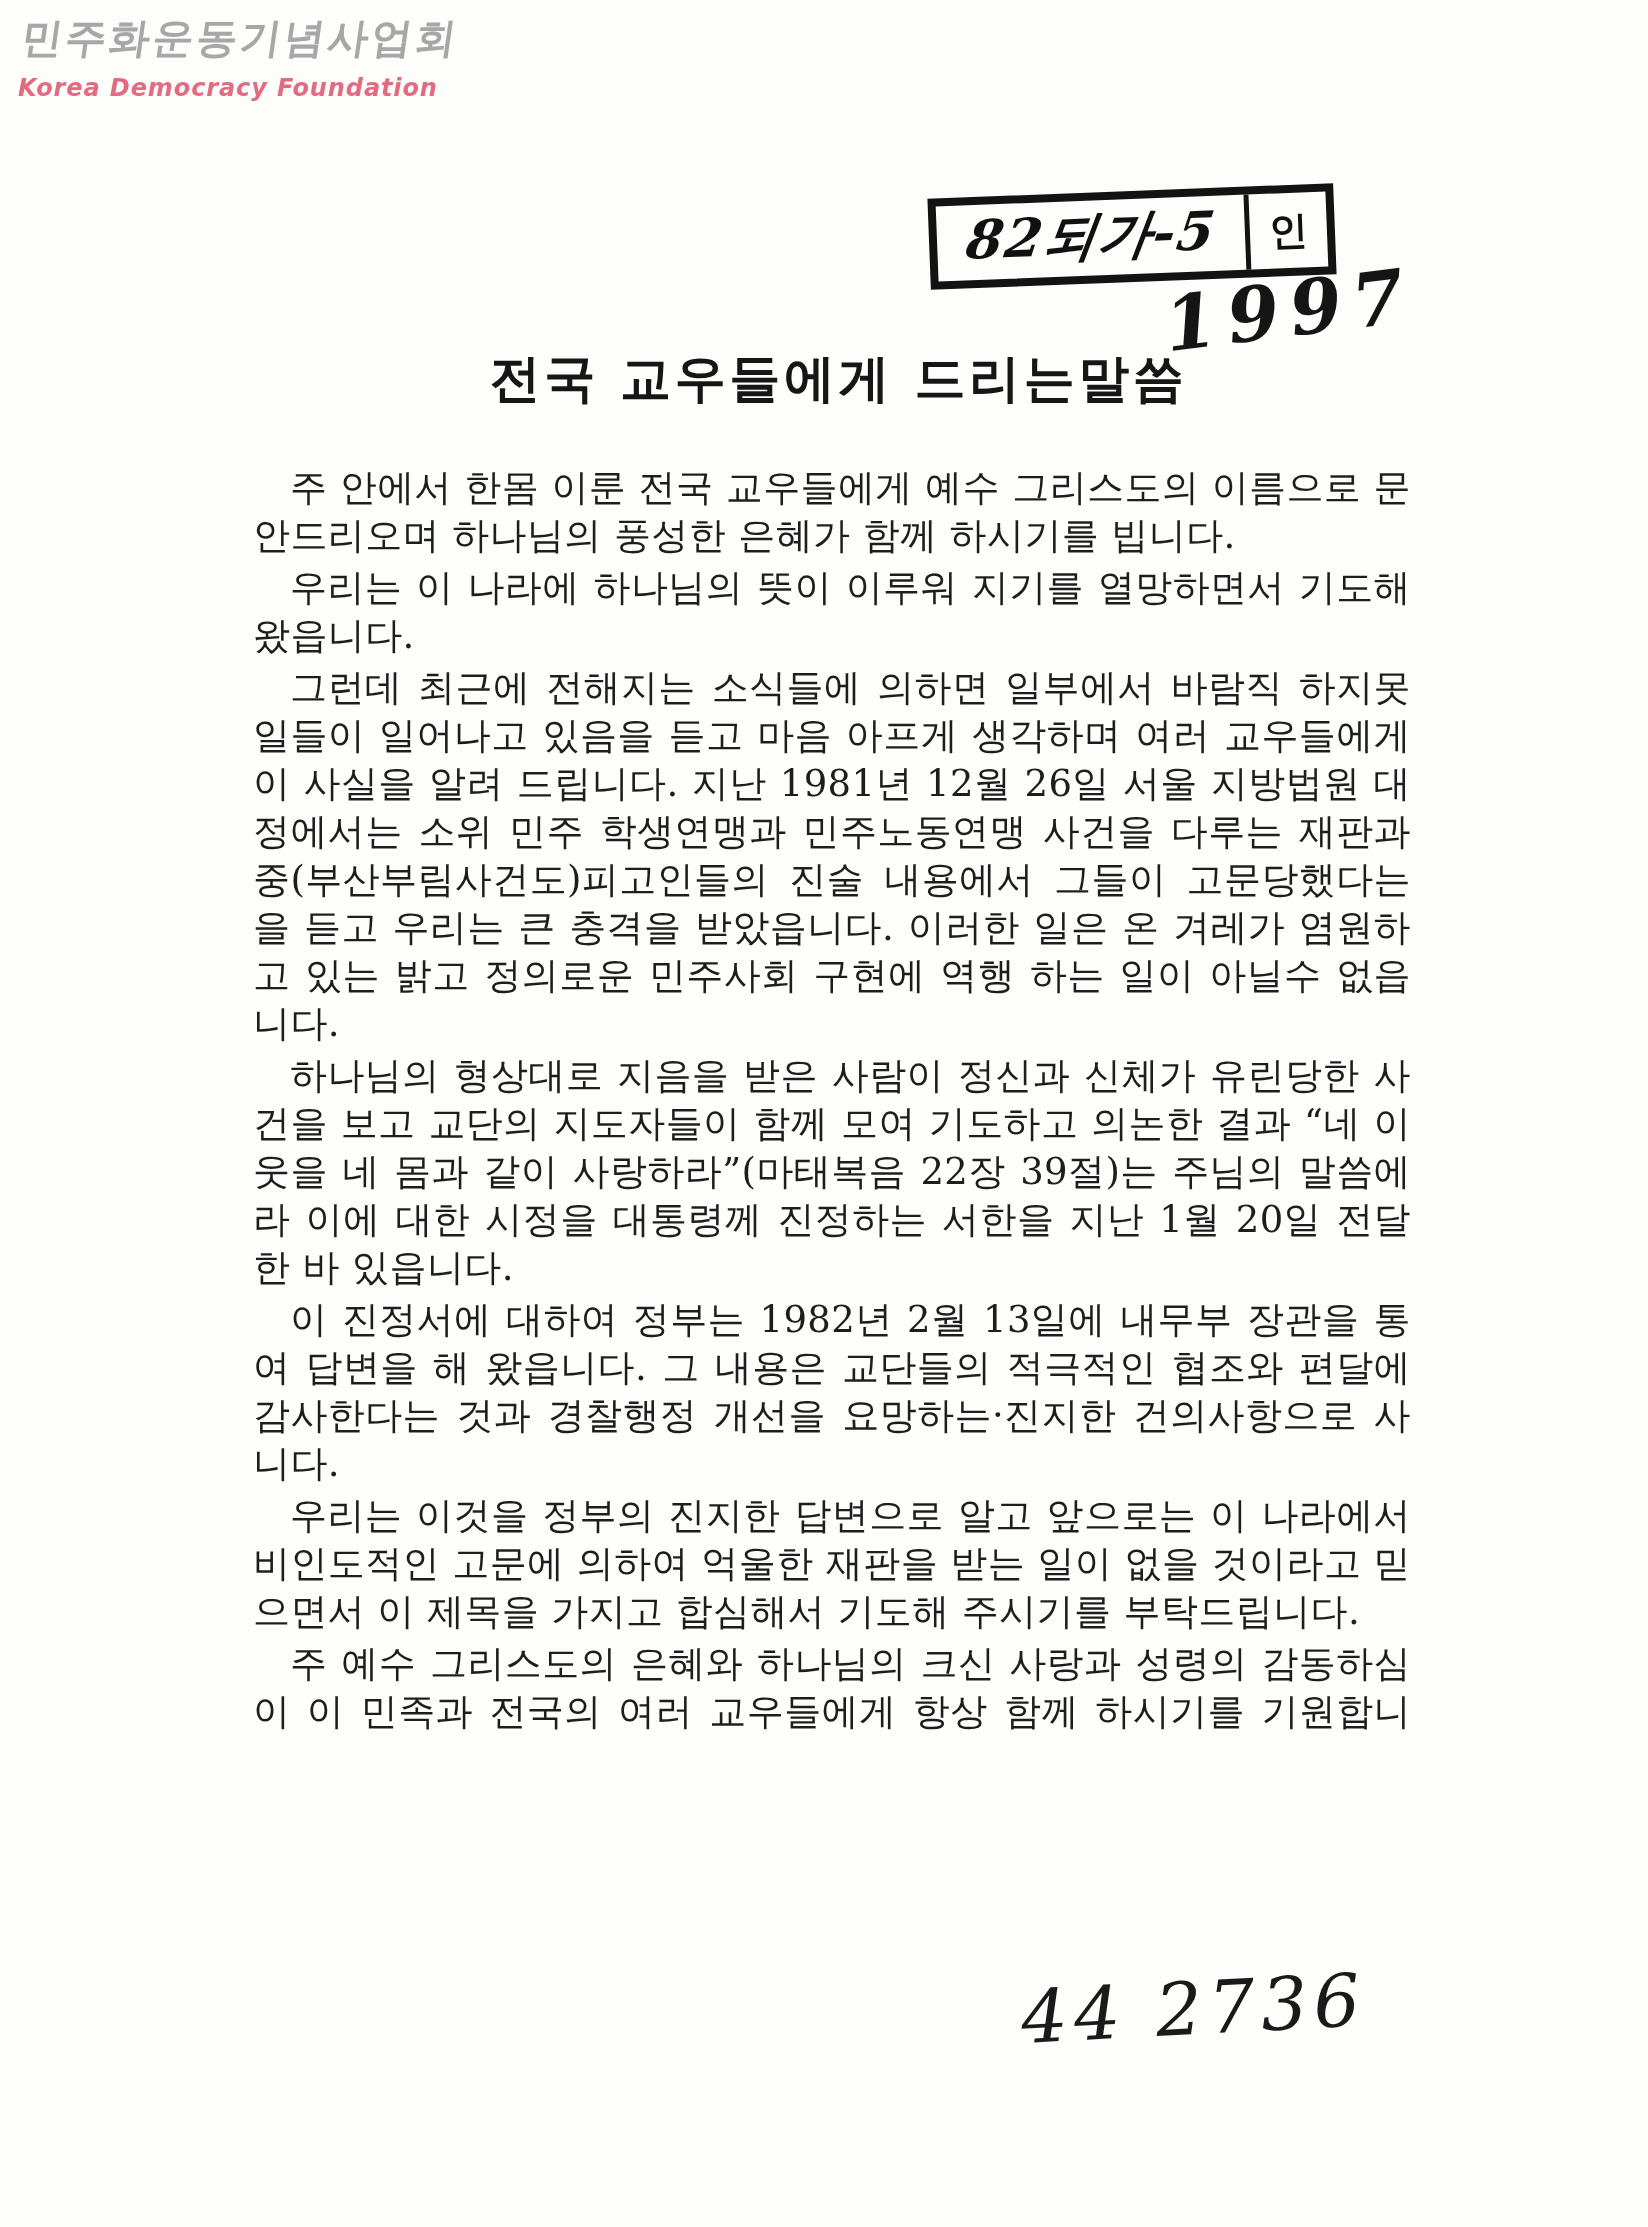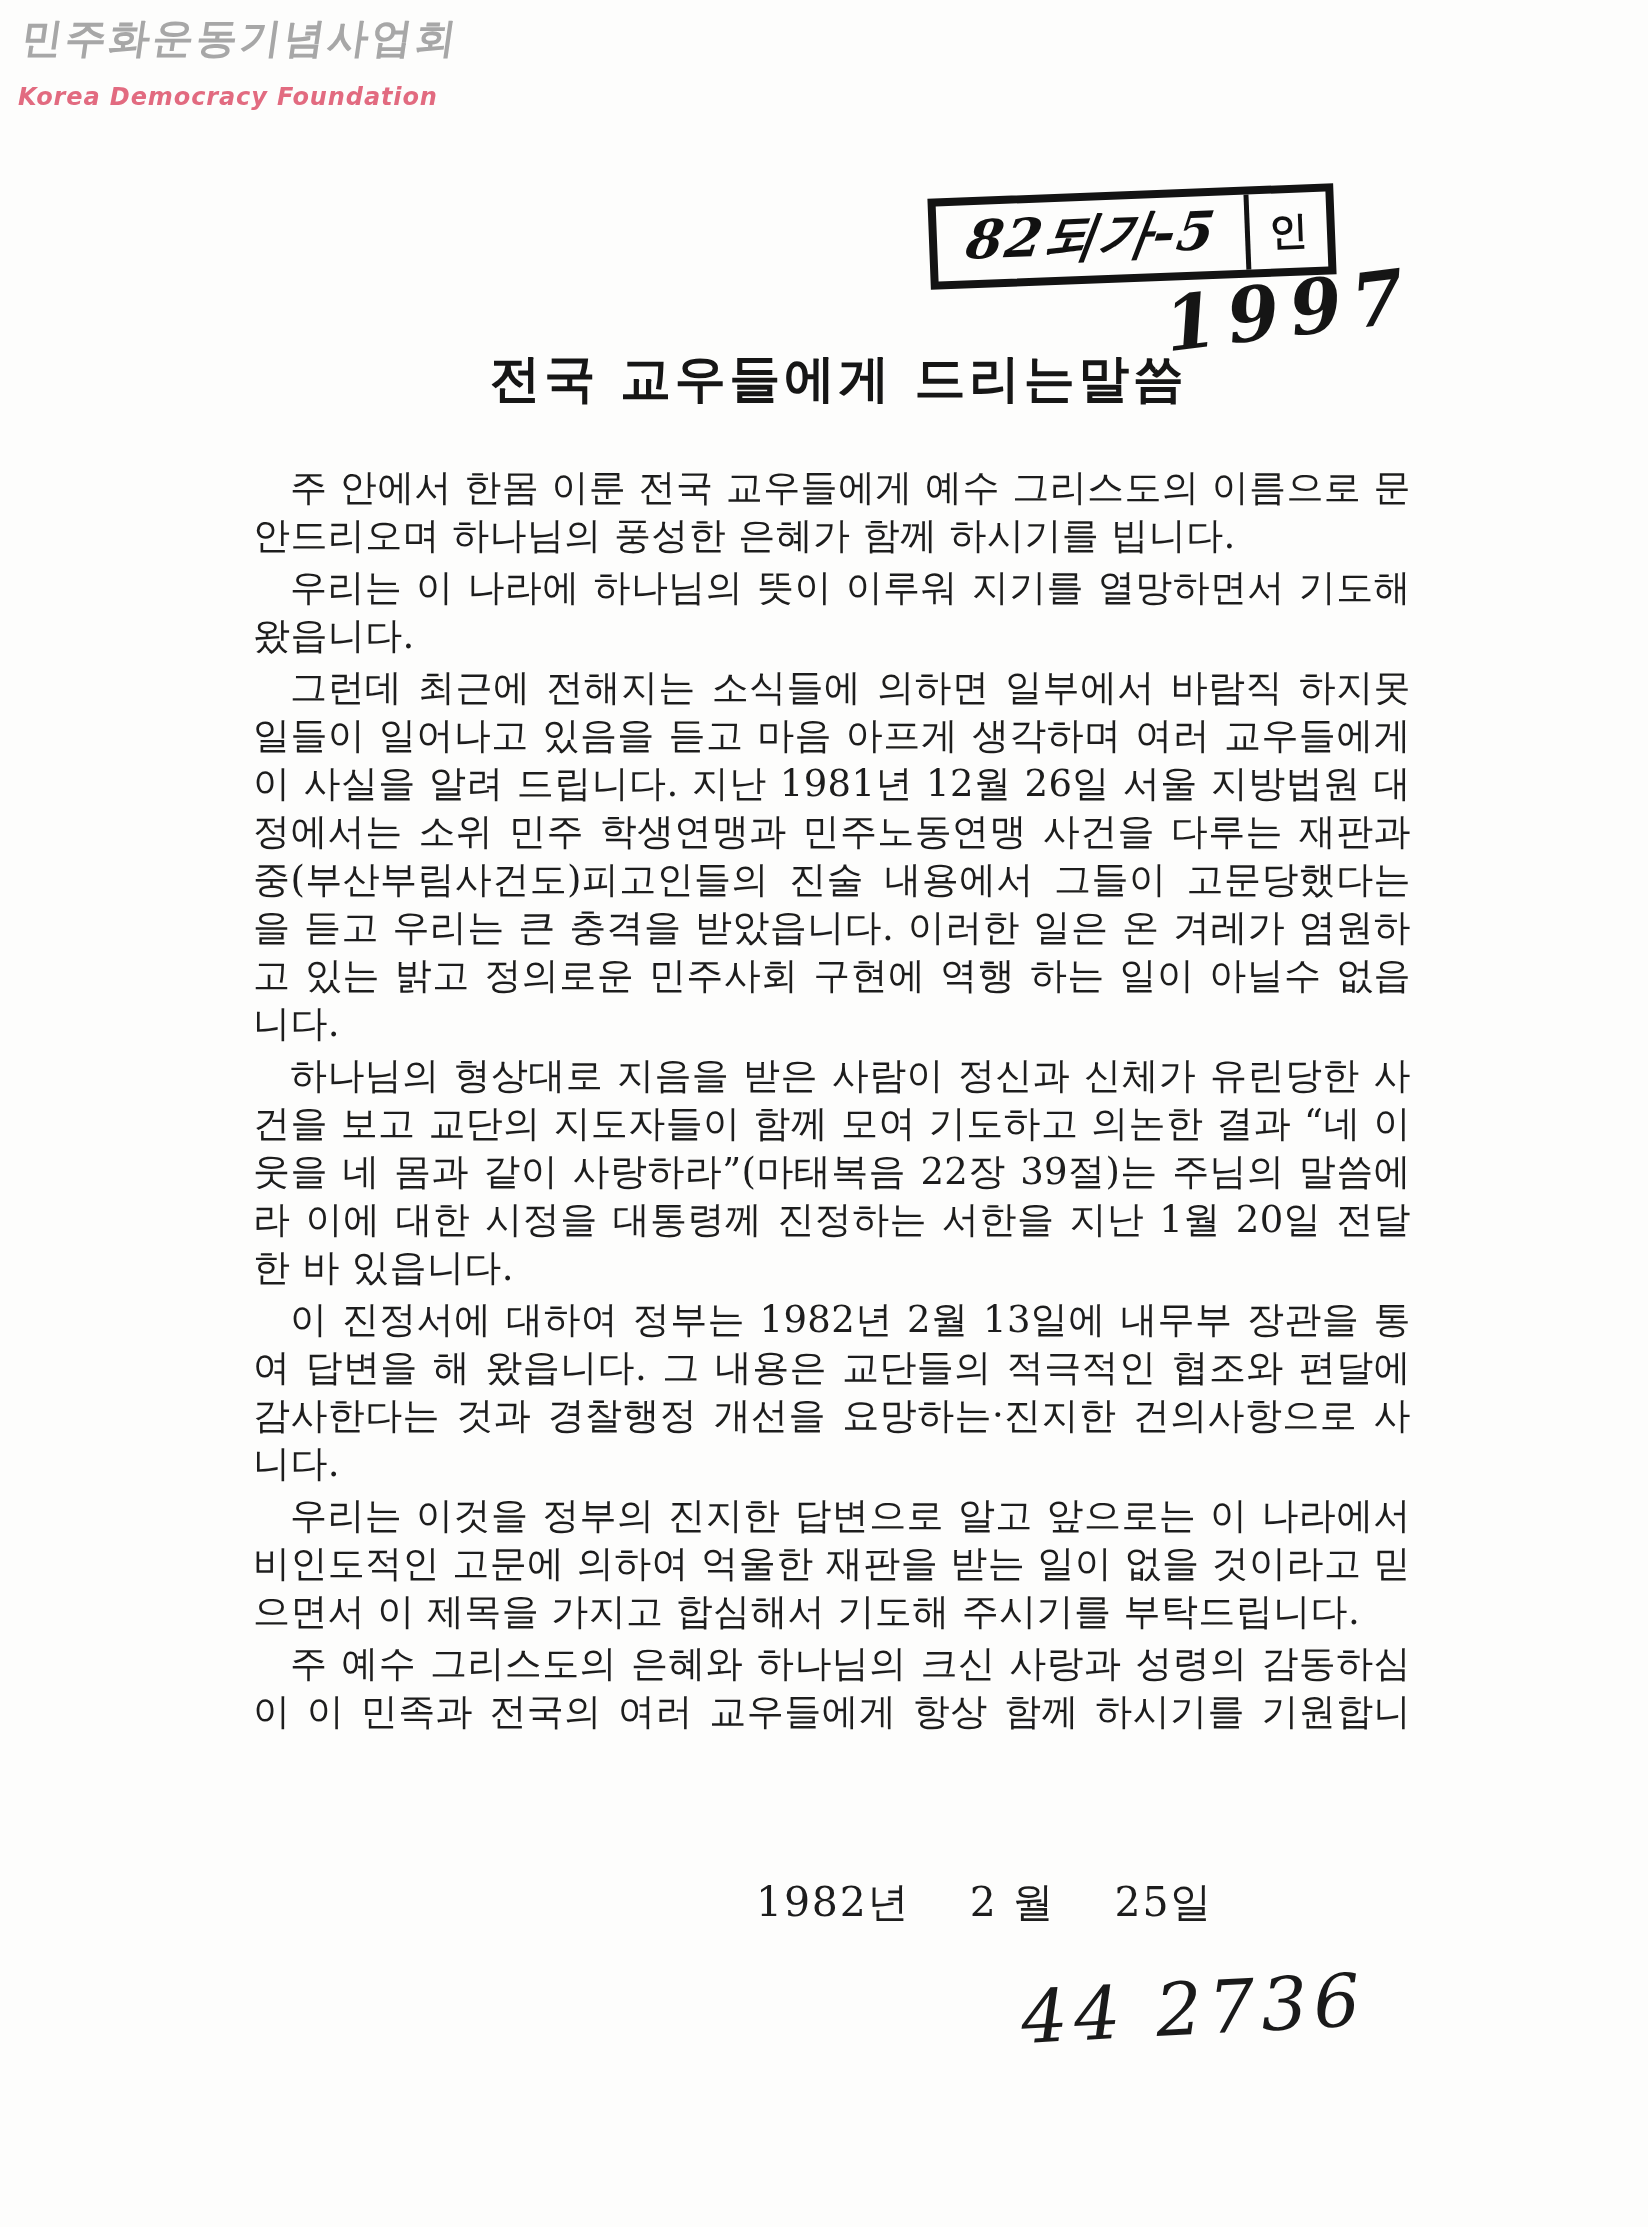--- a/index.html
+++ b/index.html
@@ -8,21 +8,21 @@
     background:#fdfdfc;color:#1d1d1d;
     font-family:"DejaVu Serif","Liberation Serif",serif;
   }
   
   .logo{position:absolute;left:18px;top:10.7px;}
   .logo-kr{
     font-size:41px;font-weight:bold;color:#a7a7a7;letter-spacing:2.7px;
     transform:skewX(-8deg);transform-origin:left bottom;
   }
   .logo-en{
-    margin-top:17px;font-size:24px;font-weight:bold;font-style:italic;color:#e26b80;
+    margin-top:8px;font-size:24px;font-weight:bold;font-style:italic;color:#e26b80;
     font-family:"DejaVu Sans","Liberation Sans",sans-serif;letter-spacing:0.9px;
   }
   
   .stamp{
     position:absolute;left:929px;top:191px;width:390px;height:75px;
     border:8px solid #131313;display:flex;align-items:stretch;
     transform:rotate(-2.2deg);background:transparent;
   }
   .stamp-code{
     flex:1;display:flex;align-items:center;justify-content:center;
@@ -112,18 +112,17 @@
     <div class="line">여 답변을 해 왔읍니다. 그 내용은 교단들의 적극적인 협조와 편달에</div>
     <div class="line">감사한다는 것과 경찰행정 개선을 요망하는·진지한 건의사항으로 사료</div>
     <div class="line end">니다.</div>
     <div class="line p-start">우리는 이것을 정부의 진지한 답변으로 알고 앞으로는 이 나라에서</div>
     <div class="line">비인도적인 고문에 의하여 억울한 재판을 받는 일이 없을 것이라고 믿</div>
     <div class="line end">으면서 이 제목을 가지고 합심해서 기도해 주시기를 부탁드립니다.</div>
     <div class="line p-start">주 예수 그리스도의 은혜와 하나님의 크신 사랑과 성령의 감동하심</div>
     <div class="line end">이 이 민족과 전국의 여러 교우들에게 항상 함께 하시기를 기원합니다.</div>
   </div>
 
-  <div class="date-line">1982년    2 월    25일</div>
 
   <div class="hw-number">44 2736</div>
 
 </div>
 
 
 </body></html>

